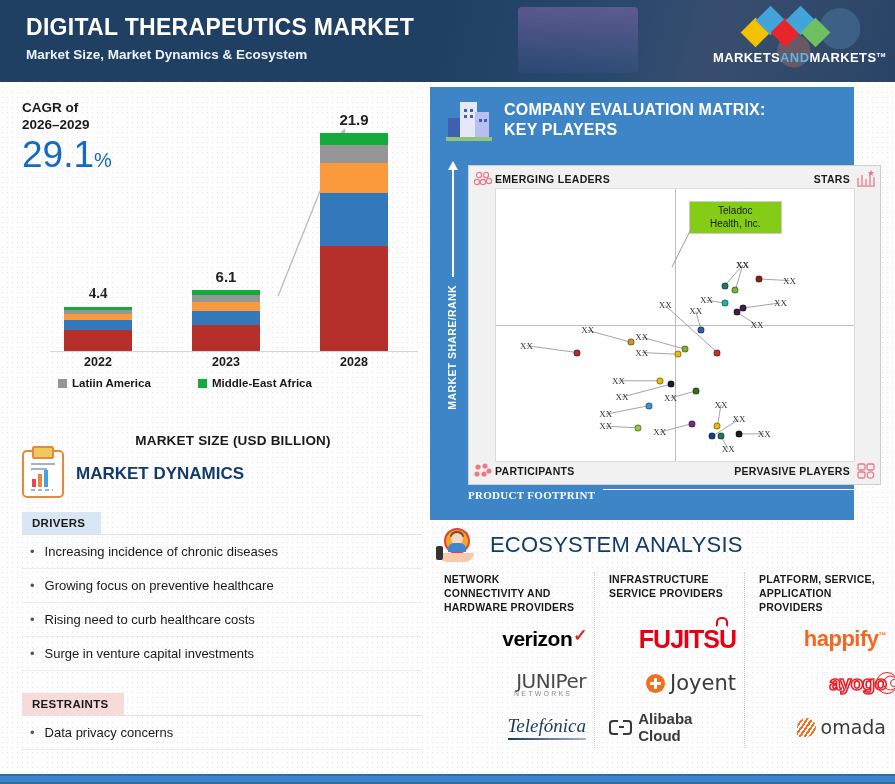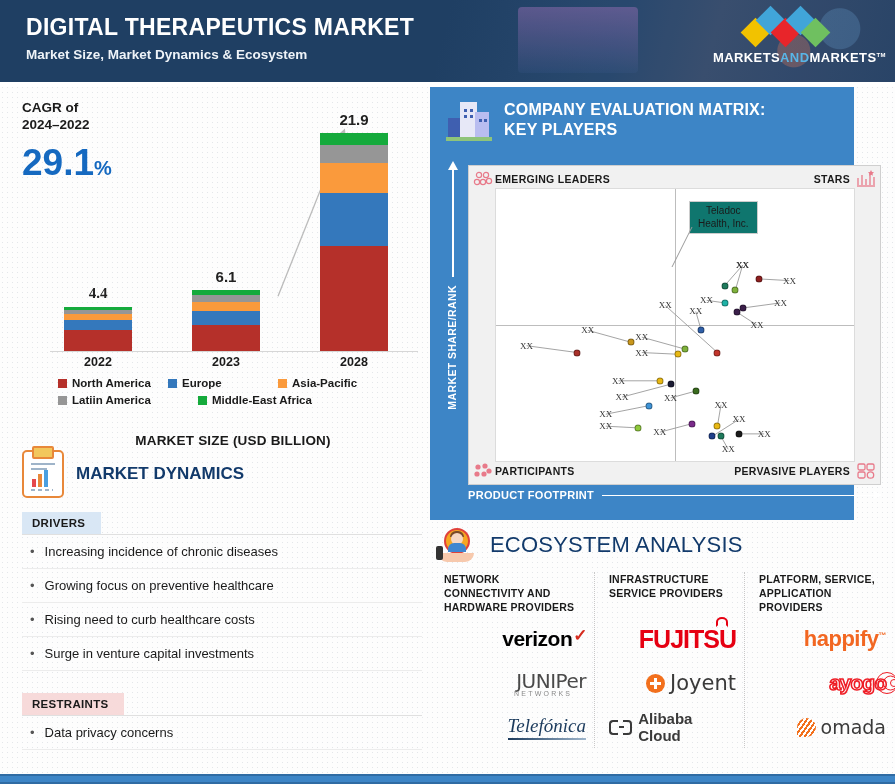--- a/index.html
+++ b/index.html
@@ -68,21 +68,21 @@
 
   .header-stripe {
     position: absolute; left: 0; top: 82px; width: 895px; height: 5px; background: #ffffff;
   }
 
   
   .left-col { position: absolute; left: 0; top: 87px; width: 430px; height: 670px; }
 
   .cagr { position: absolute; left: 22px; top: 13px; }
   .cagr-label { font-size: 13.5px; font-weight: bold; color: #1a1a1a; line-height: 1.25; }
-  .cagr-value { font-size: 37px; font-weight: bold; color: #1569c0; line-height: 1; margin-top: 10px; }
+  .cagr-value { font-size: 37px; font-weight: normal; color: #1569c0; line-height: 1; margin-top: 2px; }
   .cagr-value .pct { font-size: 20px; }
 
   
   .chart { position: absolute; left: 18px; top: 18px; width: 400px; height: 320px; }
   .plot { position: absolute; left: 20px; top: 0; width: 376px; height: 247px; }
   .axis-line { position: absolute; left: 12px; bottom: 0; width: 368px; height: 1px; background: #d6d6d6; }
   .bar-group { position: absolute; bottom: 1px; display: flex; flex-direction: column; justify-content: flex-end; }
   .seg { width: 100%; }
   .bar-total {
     position: absolute; left: 50%; transform: translateX(-50%);
@@ -184,24 +184,24 @@
     position: absolute; left: 26px; top: 22px; width: 360px; height: 274px;
     background: #ffffff; border: 1px solid #dcdcdc;
   }
   .cross-v { position:absolute; left:50%; top:0; width:1px; height:100%; background:#bdbdbd; }
   .cross-h { position:absolute; left:0; top:50%; width:100%; height:1px; background:#bdbdbd; }
   .pt { position: absolute; width: 7px; height: 7px; border-radius: 50%;
         border: 1px solid rgba(0,0,0,.35); transform: translate(-50%,-50%); }
   .xx { position: absolute; font-size: 9px; color: #333; transform: translate(-50%,-50%);
         font-family: "Liberation Serif", serif; }
   .callout {
-    position: absolute; background:#0f766e; border:1px solid #cccccc; padding:3px 8px;
+    position: absolute; background:#84cc16; border:1px solid #cccccc; padding:3px 20px;
     font-size: 10px; color: #1a1a1a; line-height: 1.25; text-align:center; white-space: nowrap;
   }
-  .x-axis-row { position: absolute; left: 22px; top: 324px; width: 413px; display:flex; align-items:center; gap: 8px; }
+  .x-axis-row { position: absolute; left: 22px; top: 324px; width: 413px; display:flex; gap: 8px; font-family: Liberation Serif, serif; }
   .x-axis-label { color:#ffffff; font-size: 11px; font-weight:bold; letter-spacing:.3px; }
   .x-arrow { flex: 1; height: 1px; background:#ffffff; position: relative; }
   .x-arrow::after {
     content:""; position:absolute; right:-1px; top:-4px;
     border-top:4.5px solid transparent; border-bottom:4.5px solid transparent; border-left:8px solid #ffffff;
   }
 
   
   .eco { position: absolute; left: 430px; top: 528px; width: 465px; height: 230px; }
   .eco-head { display:flex; align-items:center; gap: 10px; padding-left: 6px; }
@@ -289,21 +289,21 @@
       <div class="logo-text"><span>MARKETS</span><span class="and">AND</span><span>MARKETS</span><span class="logo-tm">TM</span></div>
     </div>
   </div>
   <div class="header-stripe"></div>
 
   <div class="left-col">
 
     <div class="cagr">
       <div class="cagr-label">
         <div>CAGR of</div>
-        <div>2024–2022</div>
+        <div>2026–2029</div>
       </div>
       <div class="cagr-value"><span>29.1</span><span class="pct">%</span></div>
     </div>
 
     <div class="chart">
       <div class="plot" id="plot">
         <div class="axis-line"></div>
         <svg class="growth-arrow" id="growth-arrow" viewBox="0 0 376 247">
             <defs>
               <marker id="ah" markerWidth="7" markerHeight="7" refX="5" refY="3.5" orient="auto">
@@ -336,34 +336,20 @@
             <div class="seg" style="background: rgb(181, 48, 42); height: 47.9452%;"></div>
           </div>
           <div class="bar-total" style="left: 316px; bottom: 224px;">21.9</div>
         </div>
       <div class="xlabels" id="xlabels">
           <div class="xlabel" style="left: 60px;">2022</div>
           <div class="xlabel" style="left: 188px;">2023</div>
           <div class="xlabel" style="left: 316px;">2028</div>
         </div>
       <div class="legend" id="legend">
-          <div class="legend-row">
-            <div class="legend-item" style="width: 140px;">
-              <span class="swatch" style="background: rgb(181, 48, 42);"></span>
-              <span>North America</span>
-            </div>
-            <div class="legend-item" style="width: 140px;">
-              <span class="swatch" style="background: rgb(52, 120, 188);"></span>
-              <span>Europe</span>
-            </div>
-            <div class="legend-item" style="width: 140px;">
-              <span class="swatch" style="background: rgb(250, 154, 60);"></span>
-              <span>Asia-Pacific</span>
-            </div>
-          </div>
           <div class="legend-row">
             <div class="legend-item" style="width: 140px;">
               <span class="swatch" style="background: rgb(150, 150, 150);"></span>
               <span>Latiin America</span>
             </div>
             <div class="legend-item" style="width: 140px;">
               <span class="swatch" style="background: rgb(21, 170, 60);"></span>
               <span>Middle-East Africa</span>
             </div>
           </div>

